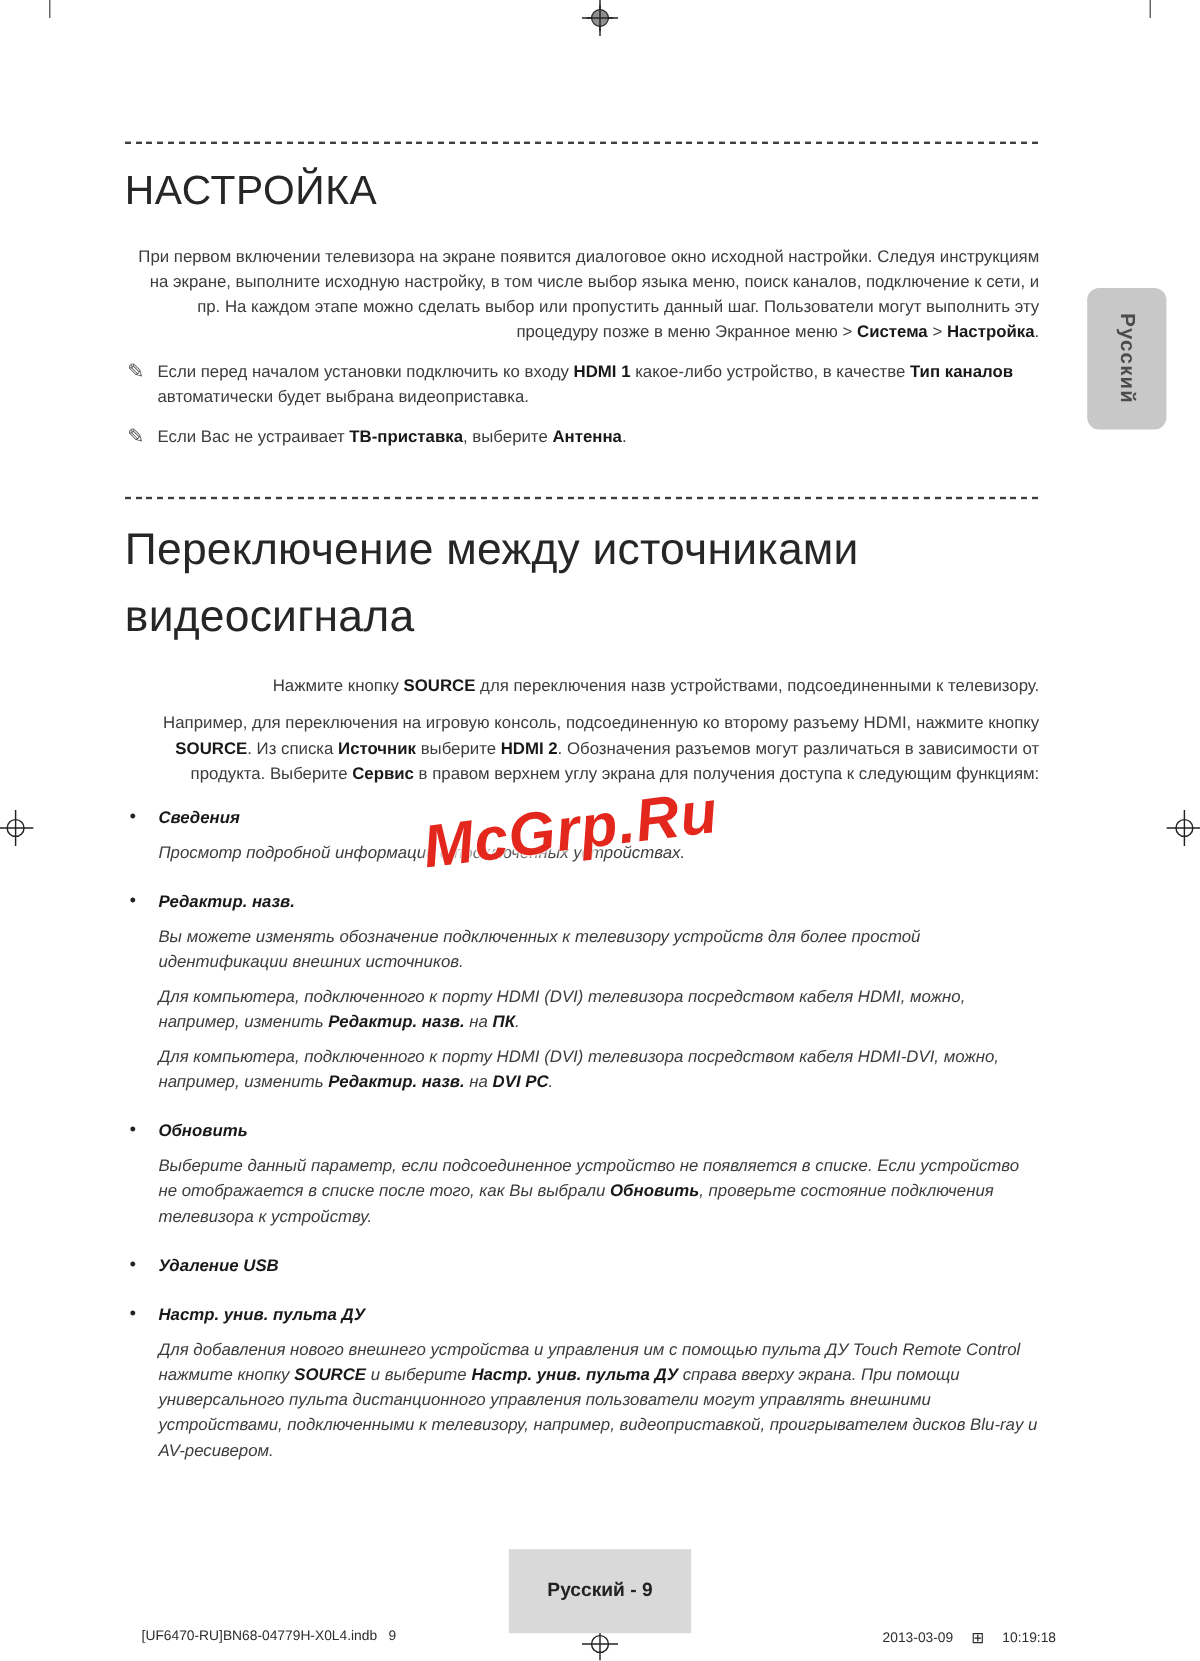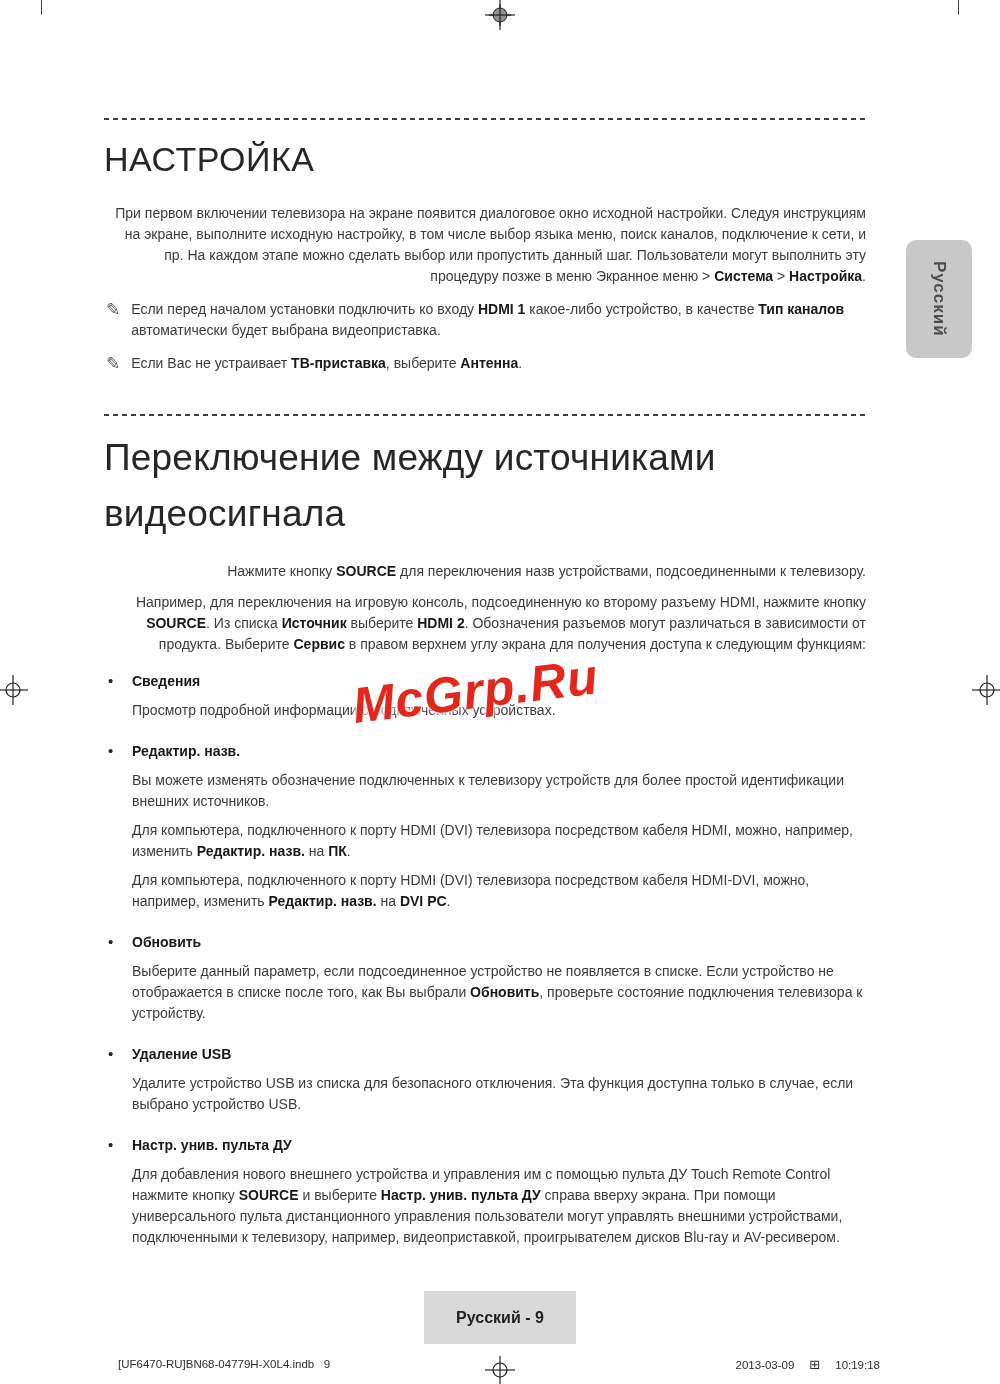--- a/index.html
+++ b/index.html
@@ -18,34 +18,34 @@
   .body { margin-bottom:10px;text-align:right; }
   .p2 { margin-bottom:16px; }
   .b { font-weight:700; color:#191919; }
 
   .notes { margin-bottom:2px; }
   .note { display:flex; gap:11px; margin:12px 0 0 2px; }
   .note-icon { color:#555; font-size:17px; line-height:1.25; flex:0 0 auto; }
   .note-text { flex:1; }
 
   .bullets { list-style:none; margin-top:8px; }
-  .bullets > li { position:relative; padding-left:28px; margin-bottom:20px; }
+  .bullets > li { position:relative; padding-left:28px; margin-bottom:20px;font-style:italic; }
   .bullets > li::before { content:"•"; position:absolute; left:4px; top:-1px; color:#222; font-size:15px; }
   .li-title { font-weight:700; color:#191919; }
   .li-p { margin-top:8px; }
 
   .side-tab { position:absolute; right:28px; top:240px; width:66px; height:118px; background:#c8c8c8;
               border-radius:10px; display:flex; align-items:center; justify-content:center; }
   .side-tab span { writing-mode:vertical-rl; font-weight:700; font-size:17px; color:#4c4c4c; letter-spacing:1px; }
 
   .watermark { position:absolute; left:352px; top:662px; font-size:50px; font-weight:700; font-style:italic;
                transform:rotate(-7deg); letter-spacing:1px;
                text-shadow:0 0 2px #fff,0 0 4px #fff,0 0 7px #fff; }
 
-  .footer-box { position:absolute; left:424px; top:1291px; width:152px; height:53px; background:#d9d9d9;
+  .footer-box { position:absolute; left:424px; top:1291px; width:152px; height:70px; background:#d9d9d9;
                 display:flex; align-items:center; justify-content:center; }
   .footer-box span { font-weight:700; font-size:16px; color:#222; }
 
   .print-left { position:absolute; left:118px; top:1358px; font-size:11.5px; color:#2d2d2d; white-space:pre; }
   .print-right { position:absolute; right:120px; top:1358px; font-size:11.5px; color:#2d2d2d;
                  display:flex; align-items:center; gap:15px; }
   .print-icon { font-size:13px; line-height:1; }
 
   .reg { position:absolute; }
   .reg line { stroke:#222; stroke-width:1.2; }
@@ -123,21 +123,20 @@
         <p class="li-p"><span>Вы можете изменять обозначение подключенных к телевизору устройств для более простой идентификации внешних источников.</span></p>
         <p class="li-p"><span>Для компьютера, подключенного к порту HDMI (DVI) телевизора посредством кабеля HDMI, можно, например, изменить </span><span class="b">Редактир. назв.</span><span> на </span><span class="b">ПК</span><span>.</span></p>
         <p class="li-p"><span>Для компьютера, подключенного к порту HDMI (DVI) телевизора посредством кабеля HDMI-DVI, можно, например, изменить </span><span class="b">Редактир. назв.</span><span> на </span><span class="b">DVI PC</span><span>.</span></p>
       </li>
       <li>
         <div class="li-title">Обновить</div>
         <p class="li-p"><span>Выберите данный параметр, если подсоединенное устройство не появляется в списке. Если устройство не отображается в списке после того, как Вы выбрали </span><span class="b">Обновить</span><span>, проверьте состояние подключения телевизора к устройству.</span></p>
       </li>
       <li>
         <div class="li-title">Удаление USB</div>
-        <p class="li-p"><span>Удалите устройство USB из списка для безопасного отключения. Эта функция доступна только в случае, если выбрано устройство USB.</span></p>
       </li>
       <li>
         <div class="li-title">Настр. унив. пульта ДУ</div>
         <p class="li-p"><span>Для добавления нового внешнего устройства и управления им с помощью пульта ДУ Touch Remote Control нажмите кнопку </span><span class="b">SOURCE</span><span> и выберите </span><span class="b">Настр. унив. пульта ДУ</span><span> справа вверху экрана. При помощи универсального пульта дистанционного управления пользователи могут управлять внешними устройствами, подключенными к телевизору, например, видеоприставкой, проигрывателем дисков Blu-ray и AV-ресивером.</span></p>
       </li>
     </ul>
 
   </div>
 
   <div class="watermark" style="color: rgb(227, 39, 29);">McGrp.Ru</div>

